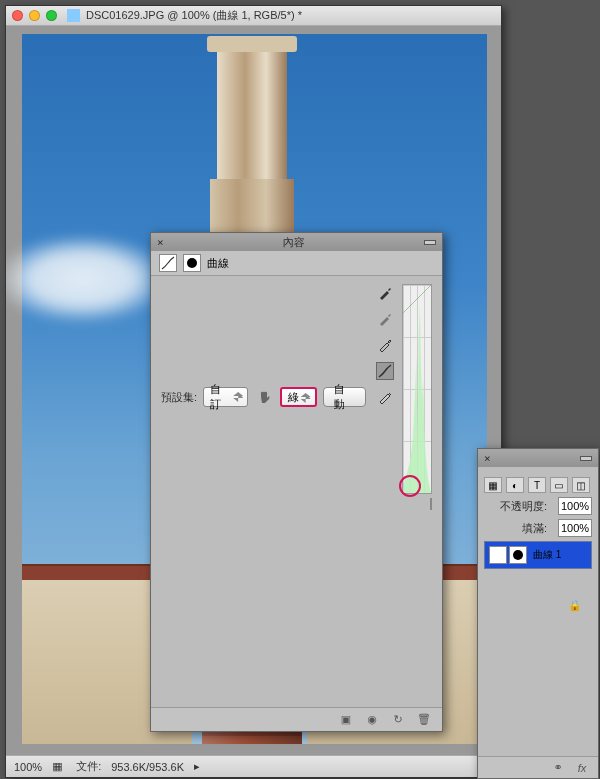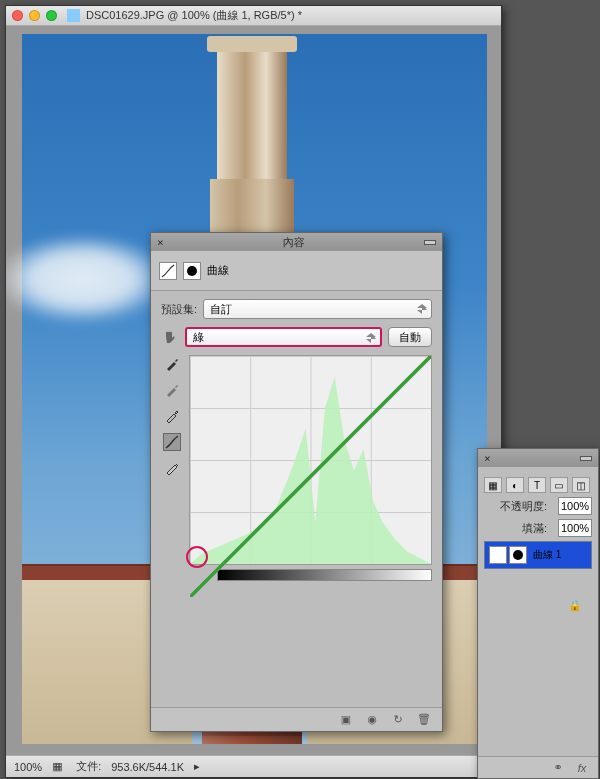--- a/index.html
+++ b/index.html
@@ -29,27 +29,27 @@
 .roof{height:16px;background:#8a4030;border-top:2px solid #6a3020;}
 .statusbar{position:absolute;bottom:0;left:0;right:0;height:22px;background:linear-gradient(#e5e5e5,#d0d0d0);border-top:1px solid #aaa;display:flex;align-items:center;padding:0 8px;gap:10px;color:#333;}
 .zoom-pct{font-size:11px;}
 .sb-icon{width:14px;height:14px;display:inline-block;}
 .doc-meta{font-size:11px;}
 .panel{position:absolute;background:#bdbdbd;border:1px solid #666;box-shadow:3px 3px 10px rgba(0,0,0,.5);}
 .panel-header{height:18px;background:linear-gradient(#a8a8a8,#929292);display:flex;align-items:center;padding:0 6px;color:#2d2d2d;font-size:10px;justify-content:space-between;}
 .panel-header .x{font-family:monospace;cursor:pointer;}
 .panel-header .collapse{width:12px;height:5px;border:1px solid #555;background:#ccc;}
 .curves-panel{left:150px;top:232px;width:293px;height:500px;}
-.panel-tabs{height:40px;display:flex;align-items:center;gap:6px;padding:0 8px;background:#c3c3c3;border-bottom:1px solid #9a9a9a;}
+.panel-tabs{height:25px;display:flex;align-items:center;gap:6px;padding:0 8px;background:#c3c3c3;border-bottom:1px solid #9a9a9a;}
 .tab-icon{width:18px;height:18px;border:1px solid #888;display:flex;align-items:center;justify-content:center;}
 .tab-icon.curve{background:#fff;}
 .tab-icon.mask{background:#fff;position:relative;}
 .tab-icon.mask:before{content:"";position:absolute;width:10px;height:10px;border-radius:50%;background:#000;}
 .tab-label{font-size:11px;}
-.panel-body{padding:8px 10px;display:flex;flex-direction:column;gap:8px;}
+.panel-body{padding:8px 10px;display:flex;flex-direction:row;gap:8px;}
 .row{display:flex;align-items:center;gap:6px;}
 .label{color:#2d2d2d;font-size:11px;}
 .select{flex:1;height:20px;background:linear-gradient(#fff,#eee);border:1px solid #888;border-radius:3px;position:relative;padding:0 16px 0 6px;display:flex;align-items:center;font-size:11px;}
 .select:after{content:"";position:absolute;right:4px;top:4px;width:10px;height:10px;background:linear-gradient(#888,#888);clip-path:polygon(50% 0,0 40%,100% 40%,50% 0,50% 100%,0 60%,100% 60%);}
 .select.channel{border:2px solid #d4145a;flex:1;}
 .btn{height:20px;padding:0 10px;background:linear-gradient(#fff,#e0e0e0);border:1px solid #888;border-radius:4px;display:flex;align-items:center;font-size:11px;}
 .icon-stack{display:flex;flex-direction:column;gap:8px;align-items:center;width:22px;}
 .tool-icon{width:18px;height:18px;display:flex;align-items:center;justify-content:center;color:#333;}
 .tool-icon.active{background:#9a9a9a;border:1px solid #666;}
 .curve-area{flex:1;height:210px;background:#efefef;border:1px solid #999;position:relative;}
@@ -112,21 +112,21 @@
             <div class="arch-line"></div>
           </div>
       </div>
     </div>
   </div>
 
   <div class="statusbar">
     <span class="zoom-pct">100%</span>
     <span class="sb-icon">▦</span>
     <span>文件:</span>
-    <span class="doc-meta">953.6K/544.1K</span>
+    <span class="doc-meta">953.6K/953.6K</span>
     <span>▸</span>
   </div>
 </div>
 
 <div class="panel curves-panel">
   <div class="panel-header">
     <span class="x">×</span>
     <span>內容</span>
     <span class="collapse"></span>
   </div>

